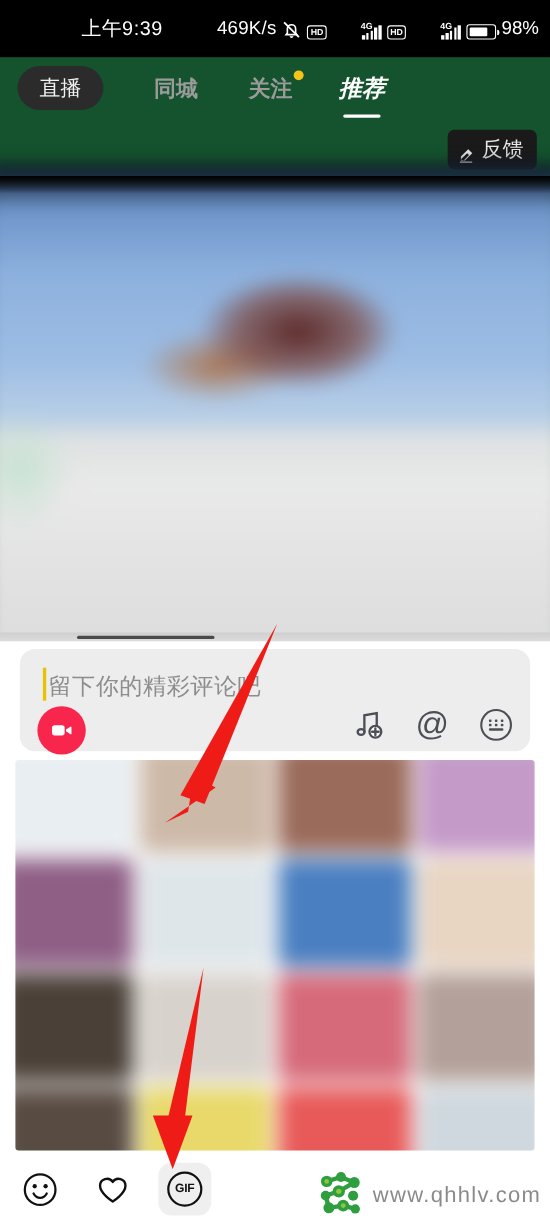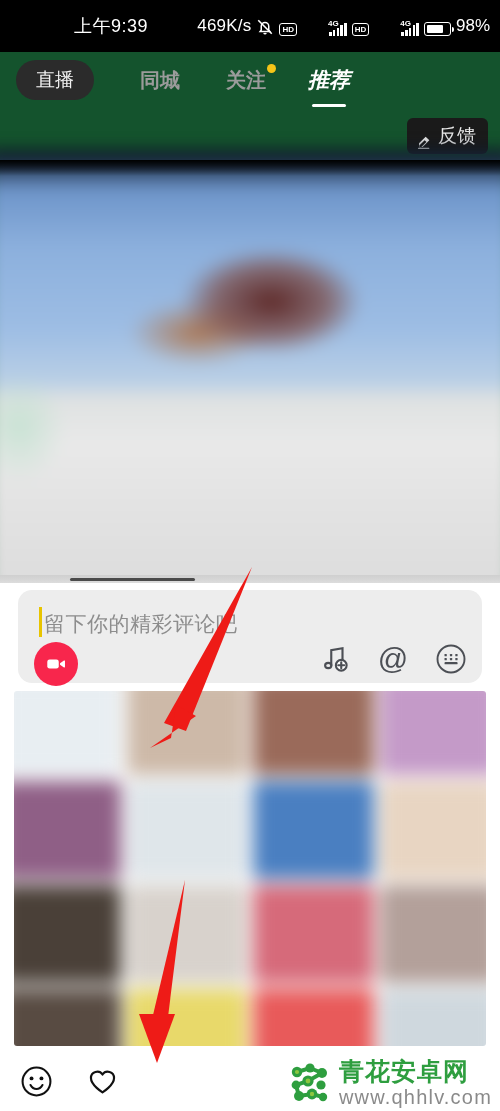--- a/index.html
+++ b/index.html
@@ -311,20 +311,23 @@
             <circle cx="11.2" cy="13" r="1.9"></circle>
             <circle cx="20.8" cy="13" r="1.9"></circle>
           </g>
           <path d="M10.2 19.4c1.4 2.6 3.4 3.9 5.8 3.9s4.4-1.3 5.8-3.9" stroke-linecap="round"></path>
         </svg>
       </div>
       <div class="bb-item bb-heart">
         <svg viewBox="0 0 32 32" width="33" height="33" fill="none" stroke="#111" stroke-width="2.1">
           <path d="M16 26.5S4.8 19.6 4.8 12.6A6.1 6.1 0 0 1 16 9.2a6.1 6.1 0 0 1 11.2 3.4c0 7-11.2 13.9-11.2 13.9z" stroke-linejoin="round"></path>
         </svg>
+      </div>
+      <div class="bb-item bb-gif">
+        <span class="gif-circle">GIF</span>
       </div>
 
       <div class="watermark">
         <span class="wm-logo">
           <svg viewBox="0 0 44 44" width="44" height="44">
             <g fill="#2e9e3f">
               <circle cx="9" cy="11" r="5.2"></circle>
                 <circle cx="22" cy="7" r="4.6"></circle>
               <circle cx="34" cy="12" r="5"></circle>
                 <circle cx="8" cy="24" r="4.4"></circle>
@@ -336,21 +339,20 @@
               <path d="M9 11L22 7L34 12L20 20L8 24L11 35L24 33L35 36" stroke="#2e9e3f" stroke-width="4" fill="none"></path>
             </g>
             <g fill="#8dc63f">
               <circle cx="20" cy="20" r="2.4"></circle>
                 <circle cx="24" cy="33" r="2.2"></circle>
               <circle cx="9" cy="11" r="2.1"></circle>
             </g>
           </svg>
         </span>
         <span class="wm-text">
-          <span class="wm-title">青花安卓网</span>
           <span class="wm-url">www.qhhlv.com</span>
         </span>
       </div>
     </div>
   </div>
 
   <svg class="arrows" viewBox="0 0 500 1111">
     <g fill="#ee1b17">
       <path d="M252 567 L164 723 L186 731 Z"></path>
       <path d="M150 748 L196 716 L176 705 L171 738 Z"></path>

